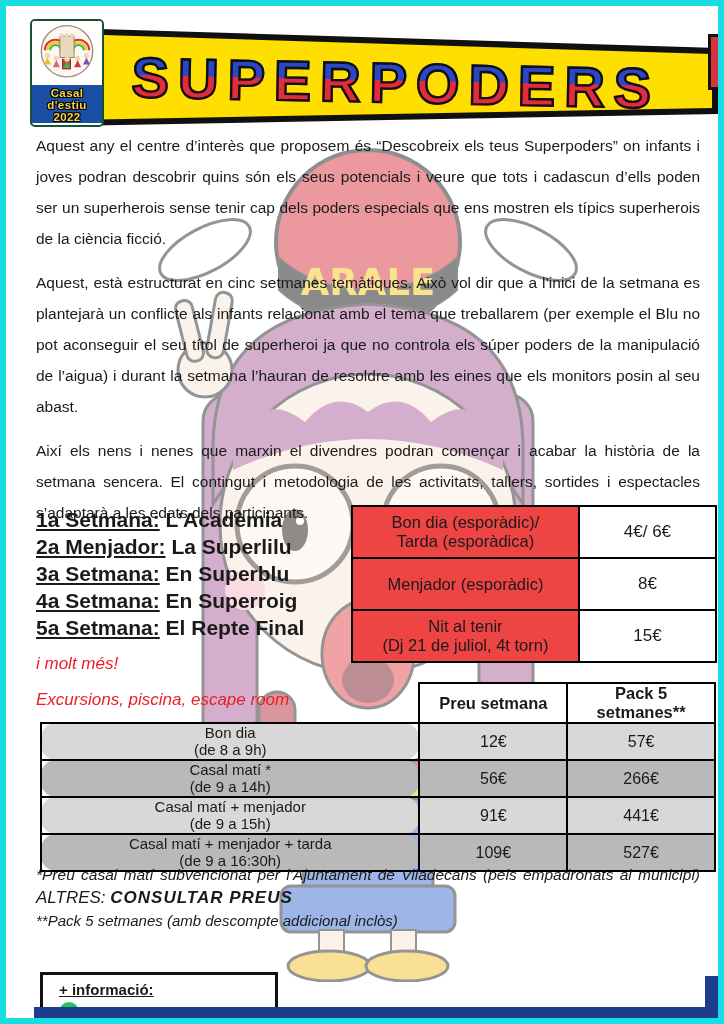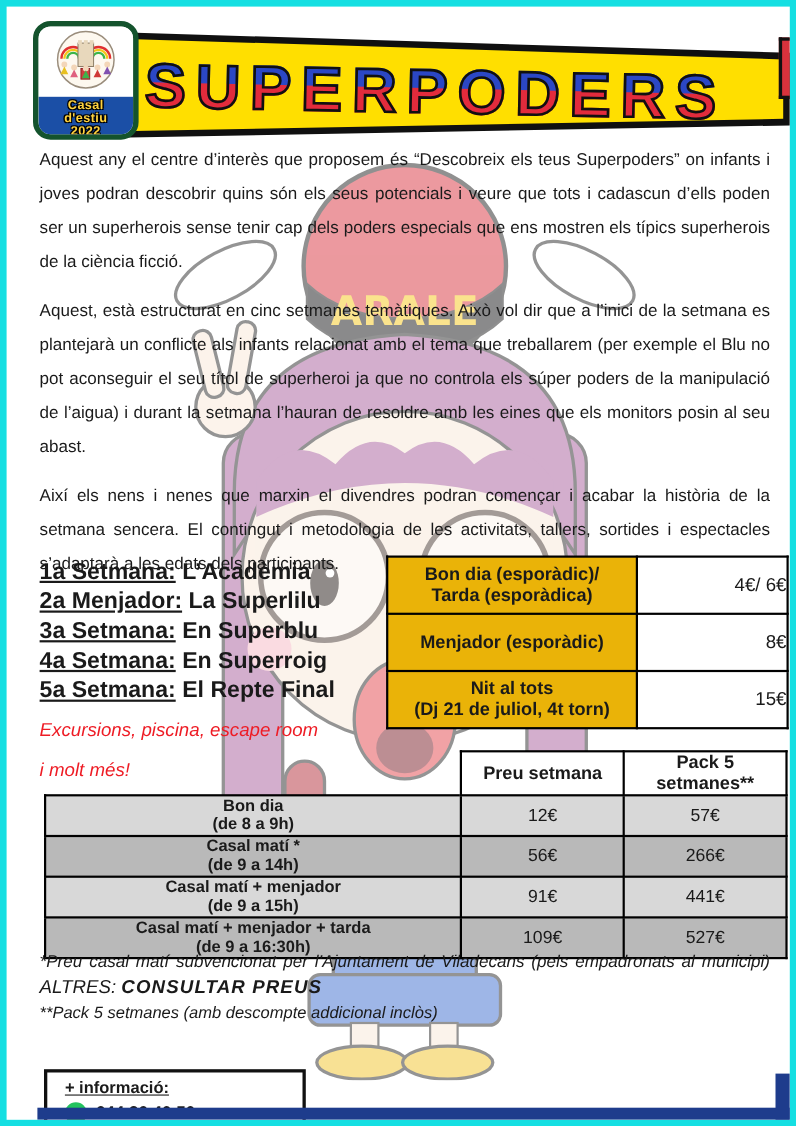--- a/index.html
+++ b/index.html
@@ -18,22 +18,22 @@
     display:flex; align-items:center; justify-content:center;
     transform:rotate(1.2deg); transform-origin:left center;
   }
   .title-text {
     font-weight:bold; font-size:56px; letter-spacing:9px; white-space:nowrap;
     background-image:linear-gradient(to bottom,#2b47c5 0%,#2b47c5 46%,#e22b3c 46%,#e22b3c 100%);
     -webkit-background-clip:text; background-clip:text; color:transparent;
     -webkit-text-stroke:2.4px #101010;
   }
   .logo-box {
-    left:24px; top:13px; width:96px; height:108px; z-index:4;
-    background:#fff; border:5px solid #14532d; border-radius:16px; overflow:hidden;
+    left:24px; top:13px; width:74px; height:108px; z-index:4;
+    background:#fff; border:2px solid #14532d; border-radius:5px; overflow:hidden;
   }
   .logo-top { height:64px; display:flex; align-items:center; justify-content:center; background:#fff; }
   .logo-bottom {
     height:38px; background:#1b4fa6; display:flex; flex-direction:column;
     align-items:center; justify-content:center; padding-top:1px;
   }
   .logo-bottom span {
     color:#ffd23e; font-weight:bold; font-size:11.5px; line-height:12px; letter-spacing:.4px;
     text-shadow:-1px -1px 0 #000,1px -1px 0 #000,-1px 1px 0 #000,1px 1px 0 #000;
   }
@@ -52,27 +52,27 @@
   .week-line .wk { text-decoration:underline; }
 
   .highlight { left:30px; top:640px; width:310px; z-index:1;
     color:#ee1c25; font-style:italic; font-size:17px; line-height:36px; }
 
   
   table { border-collapse:collapse; z-index:1; }
   td,th { border:2px solid #000; text-align:center; vertical-align:middle; }
 
   .extras { left:345px; top:499px; width:366px; }
-  .extras td.lbl { width:228px; background:#eab308; font-weight:bold; font-size:16.5px; line-height:19px; height:52px; }
-  .extras td.val { width:138px; background:#fff; font-size:17px;text-align:right; }
+  .extras td.lbl { width:228px; background:#ef4444; font-weight:normal; font-size:16.5px; line-height:19px; height:52px; }
+  .extras td.val { width:138px; background:#fff; font-size:17px; }
 
   .prices { left:34px; top:676px; width:676px; }
   .prices .ghost { border:none; background:transparent; }
   .prices th { background:#fff; font-size:16.5px; height:34px; }
-  .prices td.lbl { width:356px; font-weight:bold; font-size:15px; line-height:16.5px; height:37px; }
+  .prices td.lbl { width:356px; font-weight:normal; font-size:15px; line-height:16.5px; height:37px;border-radius:15px; }
   .prices td.val { width:139px; font-size:16px;margin-left:48px; }
   .row-light td { background:#d8d8d8; }
   .row-dark  td { background:#b9b9b9; }
 
   
   .notes { left:30px; top:860px; width:664px; z-index:1; font-style:italic; }
   .note1 { font-size:15.5px; text-align:justify; text-align-last:justify; margin-bottom:4px; }
   .note2 { font-size:17px; margin-bottom:4px; }
   .note2 b { letter-spacing:1px; }
   .note3 { font-size:15px; }
@@ -192,36 +192,36 @@
 
   <div class="abs weeks">
     <div class="week-line"><span class="wk">1a Setmana:</span> <span>L’Acadèmia</span></div>
     <div class="week-line"><span class="wk">2a Menjador:</span> <span>La Superlilu</span></div>
     <div class="week-line"><span class="wk">3a Setmana:</span> <span>En Superblu</span></div>
     <div class="week-line"><span class="wk">4a Setmana:</span> <span>En Superroig</span></div>
     <div class="week-line"><span class="wk">5a Setmana:</span> <span>El Repte Final</span></div>
   </div>
 
   <div class="abs highlight">
+    <div>i molt més!</div>
     <div>Excursions, piscina, escape room</div>
-    <div>i molt més!</div>
   </div>
 
   <table class="abs extras">
     <tbody>
         <tr>
       <td class="lbl"><span>Bon dia (esporàdic)/</span><br><span>Tarda (esporàdica)</span></td>
       <td class="val">4€/ 6€</td>
     </tr>
     <tr>
       <td class="lbl"><span>Menjador  (esporàdic)</span></td>
       <td class="val">8€</td>
     </tr>
     <tr>
-      <td class="lbl"><span>Nit al tots</span><br><span>(Dj 21 de juliol, 4t torn)</span></td>
+      <td class="lbl"><span>Nit al tenir</span><br><span>(Dj 21 de juliol, 4t torn)</span></td>
       <td class="val">15€</td>
     </tr>
   </tbody>
     </table>
 
   <table class="abs prices">
     <tbody>
         <tr>
       <td class="ghost"></td>
       <th>Preu setmana</th>

